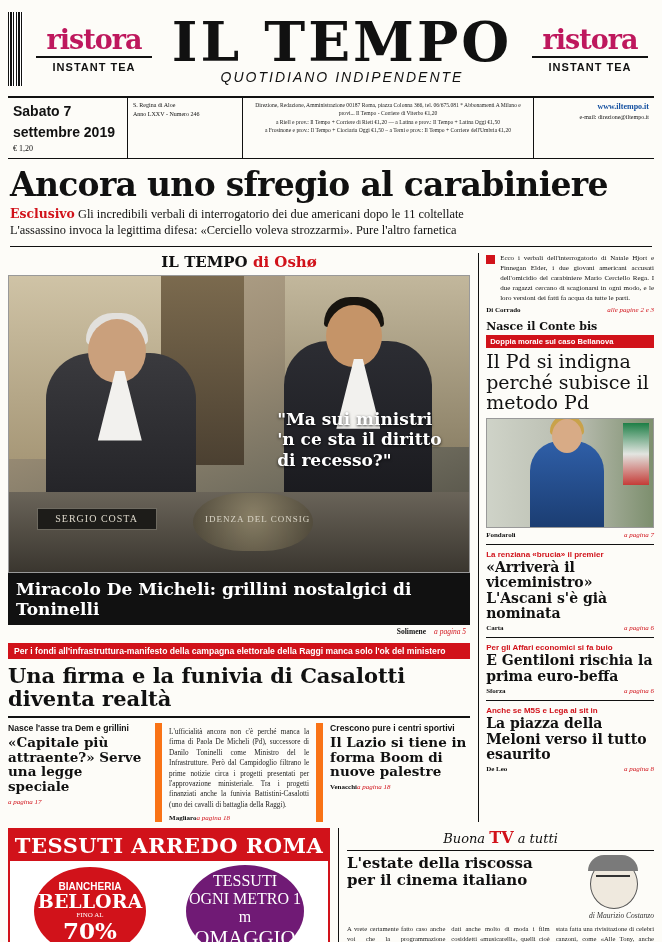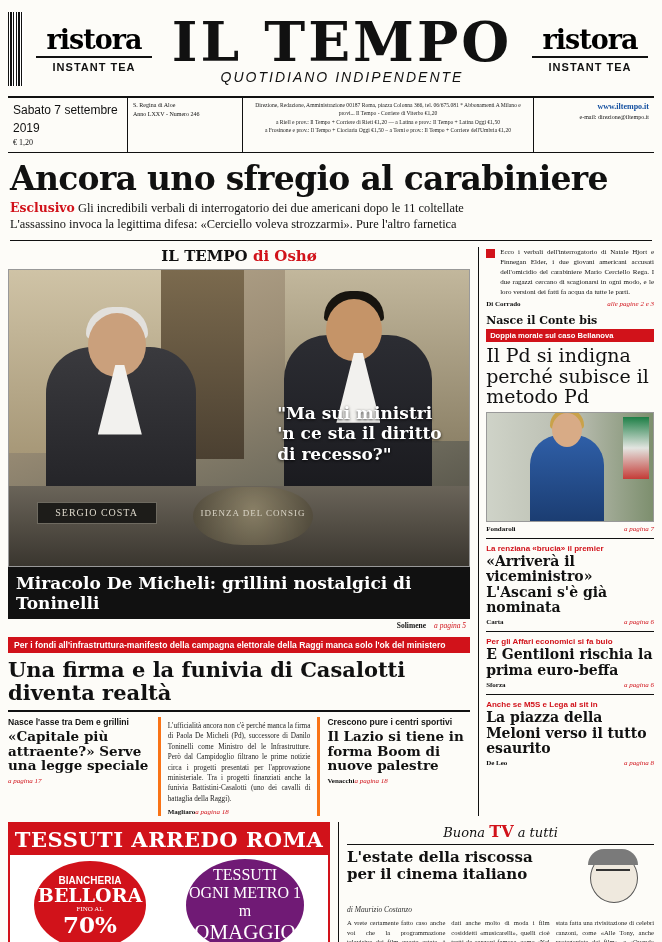--- a/index.html
+++ b/index.html
@@ -4,32 +4,32 @@
 <style>
   html,body{margin:0;padding:0;background:#e8e6e1;}
   body{width:662px;height:942px;font-family:"Liberation Serif",serif;color:#111;overflow:hidden;}
   .page{position:relative;width:662px;height:942px;background:#fdfcf8;box-sizing:border-box;}
 
   
   .masthead{display:flex;align-items:center;padding:6px 8px 0 8px;height:92px;box-sizing:border-box;}
   .barcode{width:16px;height:74px;margin-right:6px;
     background:repeating-linear-gradient(90deg,#111 0 1px,#fff 1px 2px,#111 2px 4px,#fff 4px 5px,#111 5px 6px,#fff 6px 8px);}
   .adbox{width:128px;text-align:center;}
-  .adbox .brand{font-family:"DejaVu Serif",serif;font-weight:bold;font-size:27px;color:#000000;letter-spacing:-1px;line-height:1;}
+  .adbox .brand{font-family:"DejaVu Serif",serif;font-weight:bold;font-size:27px;color:#be185d;letter-spacing:-1px;line-height:1;}
   .adbox .brandsub{font-family:"Liberation Sans",sans-serif;font-weight:bold;font-size:11px;letter-spacing:1px;margin-top:3px;}
   .adbox .rule{height:2px;background:#111;margin:3px 6px;}
   .titlewrap{flex:1;text-align:center;}
   .il-tempo{font-family:"DejaVu Serif",serif;font-weight:bold;font-size:55px;letter-spacing:3px;line-height:1;}
   .sub-tempo{font-family:Liberation Sans, sans-serif;font-style:italic;font-size:14px;letter-spacing:2px;}
 
   
   .inforow{display:flex;align-items:stretch;border-top:2px solid #111;border-bottom:1px solid #111;margin:4px 8px 0 8px;font-size:6.5px;line-height:1.5;}
   .inforow .cell{padding:3px 5px;box-sizing:border-box;}
   .c1{width:120px;border-right:1px solid #111;}
-  .c1 .date{font-family:"Liberation Sans",sans-serif;font-weight:normal;font-size:12px;}
+  .c1 .date{font-family:"Liberation Sans",sans-serif;font-weight:bold;font-size:14px;}
   .c1 .price{font-size:8px;}
   .c2{width:115px;border-right:1px solid #111;font-size:6px;}
   .c3{flex:1;border-right:1px solid #111;text-align:center;font-size:5.6px;color:#222;}
   .c4{width:120px;text-align:right;font-size:6px;}
   .c4 .site{color:#1450a0;font-weight:bold;font-size:8px;}
 
   
   .headline{font-family:"DejaVu Serif",serif;font-weight:bold;font-size:33px;line-height:1.04;letter-spacing:-0.7px;margin:9px 10px 4px 10px;}
   .standfirst{margin:0 10px;font-size:12.4px;line-height:1.26;}
   .standfirst .excl{color:#d1121a;font-weight:bold;font-family:"DejaVu Serif",serif;}
@@ -46,40 +46,40 @@
   
   .photo{position:relative;width:100%;height:298px;border:1px solid #999;box-sizing:border-box;overflow:hidden;
     background:linear-gradient(160deg,#b9a98f 0%,#9c8e76 35%,#6d6a5c 70%,#47453c 100%);}
   .ph-wallL{position:absolute;left:0;top:0;width:42%;height:62%;background:linear-gradient(180deg,#cfc3a6,#a79878);}
   .ph-wallR{position:absolute;right:0;top:0;width:40%;height:58%;background:linear-gradient(180deg,#c2b79c,#8e8369);}
   .ph-drape{position:absolute;left:33%;top:0;width:18%;height:64%;background:linear-gradient(180deg,#7b6a4e,#4b4031);}
   .ph-desk{position:absolute;left:0;bottom:0;width:100%;height:27%;background:linear-gradient(180deg,#6a6459,#3a362f);}
   .ph-plate{position:absolute;left:6%;bottom:14%;width:118px;height:20px;background:#1d1c19;border:1px solid #6e6a60;}
   .ph-plate span{display:block;color:#ded9cc;font-family:"Liberation Serif",serif;font-size:10px;letter-spacing:1px;text-align:center;line-height:20px;}
   .ph-emblem{position:absolute;left:40%;bottom:7%;width:120px;height:58px;border-radius:50%/60%;background:radial-gradient(circle at 50% 40%,#8e8469,#4a4436);opacity:.9;}
-  .ph-emblem .etxt{position:absolute;left:0;right:0;top:36%;text-align:center;color:#e6e1d2;font-size:9px;letter-spacing:1px;}
+  .ph-emblem .etxt{position:absolute;left:12px;right:0;top:36%;color:#e6e1d2;font-size:9px;letter-spacing:1px;}
   .ph-man1{position:absolute;left:8%;top:26%;width:150px;height:58%;background:linear-gradient(180deg,#3a3a3e 0%,#202024 100%);border-radius:46px 46px 0 0;}
   .ph-man1 .head{position:absolute;left:42px;top:-34px;width:58px;height:64px;border-radius:50%;background:#caa07c;}
   .ph-man1 .hair{position:absolute;left:40px;top:-40px;width:62px;height:32px;border-radius:30px 30px 6px 6px;background:#e2e0dc;}
   .ph-man2{position:absolute;right:8%;top:22%;width:148px;height:62%;background:linear-gradient(180deg,#2c2d33 0%,#17171b 100%);border-radius:44px 44px 0 0;}
   .ph-man2 .head{position:absolute;left:42px;top:-36px;width:56px;height:62px;border-radius:50%;background:#c59468;}
   .ph-man2 .hair{position:absolute;left:40px;top:-44px;width:60px;height:30px;border-radius:28px 28px 4px 4px;background:#17140f;}
   .ph-shirt{position:absolute;left:52px;top:18px;width:44px;height:70px;background:#f2f1ee;clip-path:polygon(40% 0,60% 0,100% 100%,0 100%);}
   .quote{position:absolute;right:12px;top:45%;width:180px;font-family:"DejaVu Serif",serif;font-weight:bold;font-size:17px;line-height:1.22;color:#fff;text-shadow:0 1px 3px rgba(0,0,0,.8);text-align:left;}
   .capbar{background:#111;color:#fff;padding:6px 8px;font-family:"DejaVu Serif",serif;font-weight:bold;font-size:17px;}
   .capcredit{display:flex;justify-content:flex-end;gap:8px;font-size:7.5px;font-weight:bold;padding:2px 4px 0 0;}
   .capcredit .red{color:#d1121a;font-style:italic;font-weight:normal;}
 
   .redline{background:#d1121a;color:#fff;font-family:"Liberation Sans",sans-serif;font-weight:bold;font-size:8.6px;padding:3px 6px;margin-top:7px;}
   .subhead2{font-family:"DejaVu Serif",serif;font-weight:bold;font-size:21px;line-height:1.1;margin:5px 0 6px 0;}
   .hr2{height:2px;background:#111;margin:2px 0 5px 0;}
 
   .threecols{display:flex;gap:7px;margin-top:3px;}
   .tc{flex:1;}
-  .tc-sep{border-left:3px solid #f97316;padding-left:7px;}
+  .tc-sep{border-left:7px solid #f97316;padding-left:7px;}
   .kicker{font-size:8.6px;font-family:"Liberation Sans",sans-serif;font-weight:bold;margin-bottom:2px;}
   .h3{font-family:"DejaVu Serif",serif;font-weight:bold;font-size:13.5px;line-height:1.1;}
   .bodytext{font-size:7.2px;line-height:1.45;text-align:justify;margin-top:4px;color:#222;}
   .byline{display:flex;justify-content:flex-start;font-size:7px;font-weight:bold;margin-top:4px;}
   .byline .pg{font-style:italic;font-weight:normal;color:#d1121a;}
 
   
   .rc-top{display:flex;gap:5px;font-size:7px;line-height:1.45;text-align:justify;}
   .rc-sq{width:9px;height:9px;background:#d1121a;flex:0 0 9px;margin-top:2px;}
   .rc-by{display:flex;justify-content:space-between;font-size:7px;font-weight:bold;margin-top:3px;}
@@ -115,21 +115,21 @@
   .tvcol{flex:1;margin-left:8px;border-left:1px solid #111;padding-left:8px;box-sizing:border-box;}
   .tvhead{text-align:center;font-family:"DejaVu Serif",serif;font-style:italic;font-size:13px;}
   .tvhead .tv{color:#d1121a;font-weight:bold;font-style:normal;font-size:16px;}
   .tv-rule{height:1px;background:#111;margin:3px 0 4px 0;}
   .tvrow{display:flex;gap:16px;align-items:flex-start;}
   .tvtitle{font-family:"DejaVu Serif",serif;font-weight:bold;font-size:15px;line-height:1.1;flex:1;}
   .caric{width:74px;height:56px;position:relative;}
   .caric .face{position:absolute;left:10px;top:4px;width:46px;height:48px;border-radius:50%;background:#efe9de;border:1px solid #555;}
   .caric .glass{position:absolute;left:16px;top:20px;width:34px;height:10px;border-top:2px solid #333;}
   .caric .hair{position:absolute;left:8px;top:0;width:50px;height:16px;border-radius:25px 25px 0 0;background:#7a7a7a;}
-  .tvcredit{font-size:7.5px;font-style:italic;color:#333;}
+  .tvcredit{text-align:right;font-size:7.5px;font-style:italic;color:#333;}
   .tvcols{display:flex;gap:6px;margin-top:4px;font-size:6.6px;line-height:1.45;text-align:justify;color:#222;}
   .tvcols>div{flex:1;}
 </style>
 </head>
 <body>
 
 <div class="page">
 
   <div class="masthead">
     <div class="barcode"></div>

